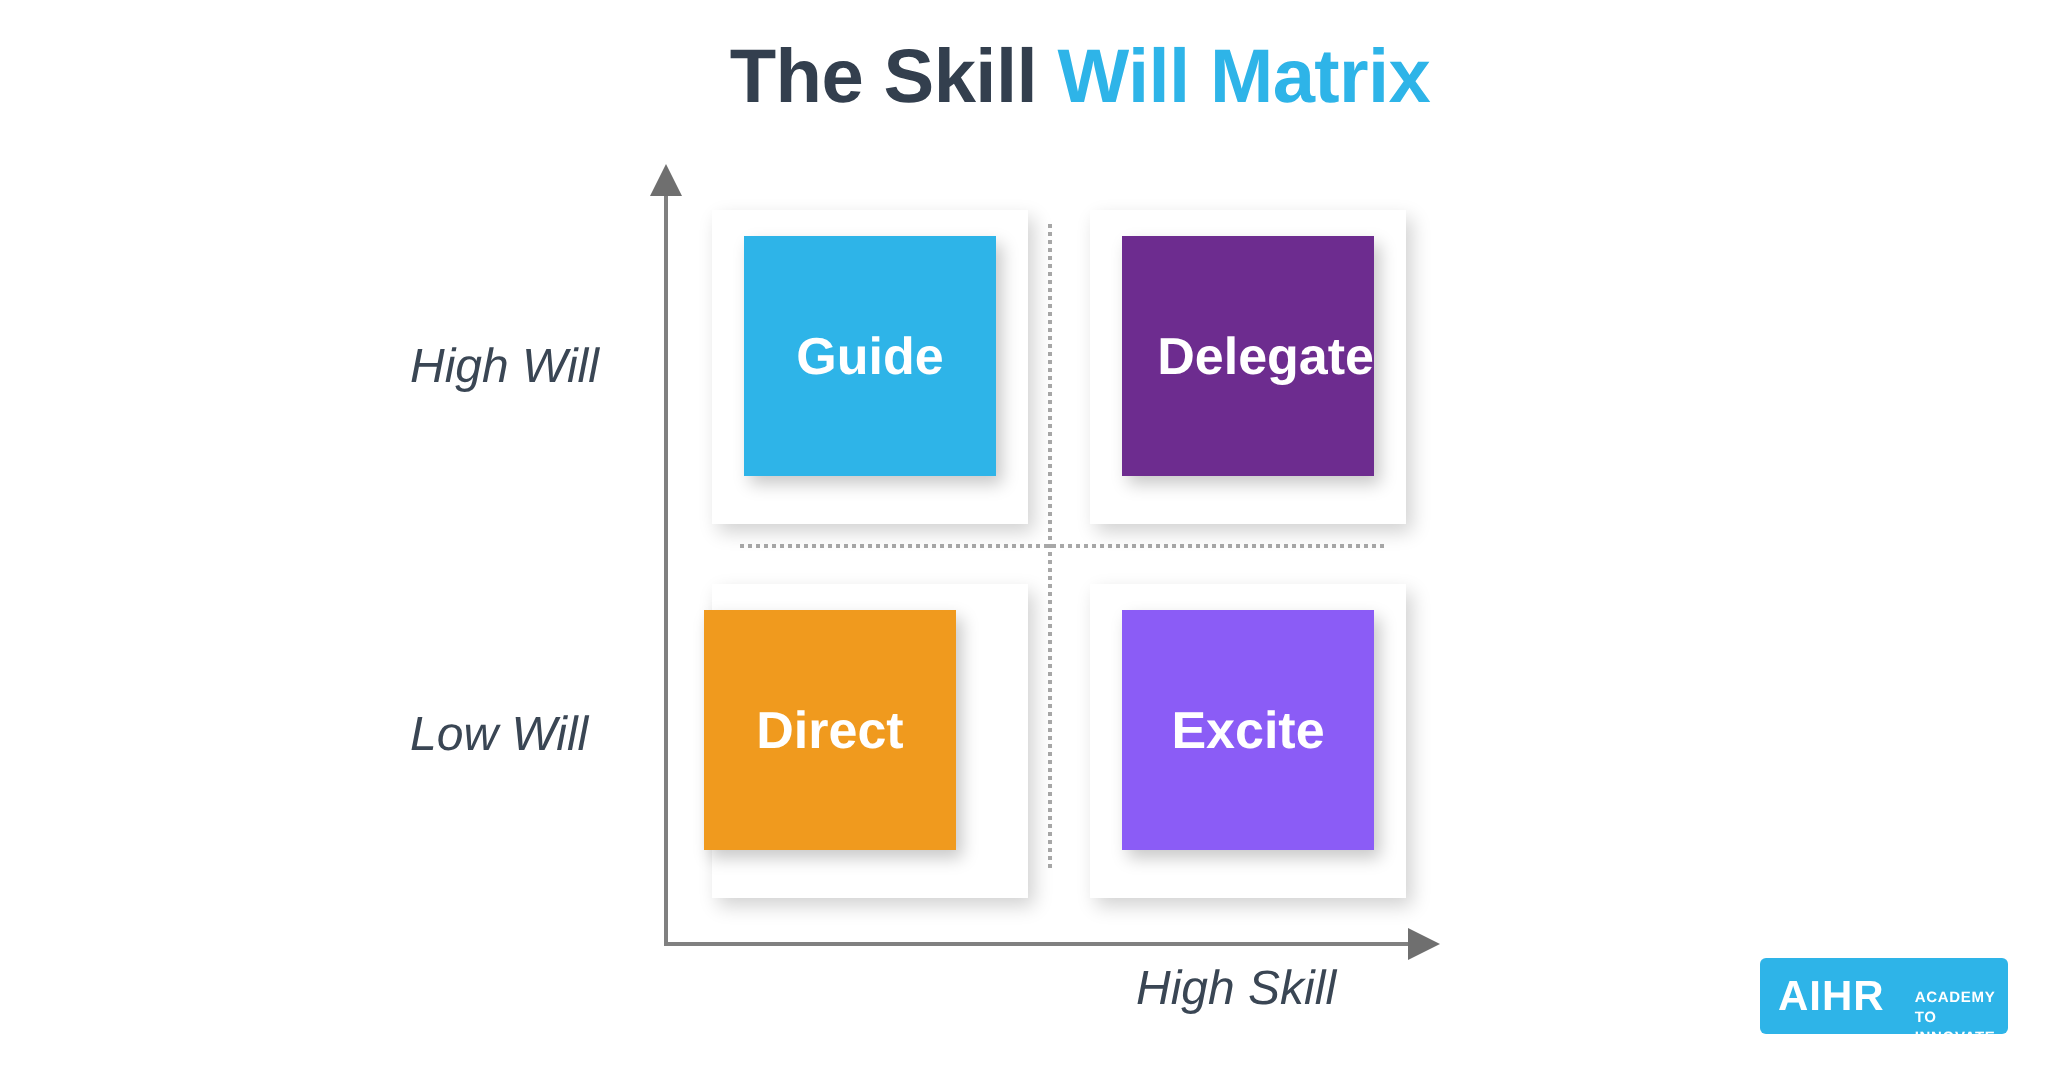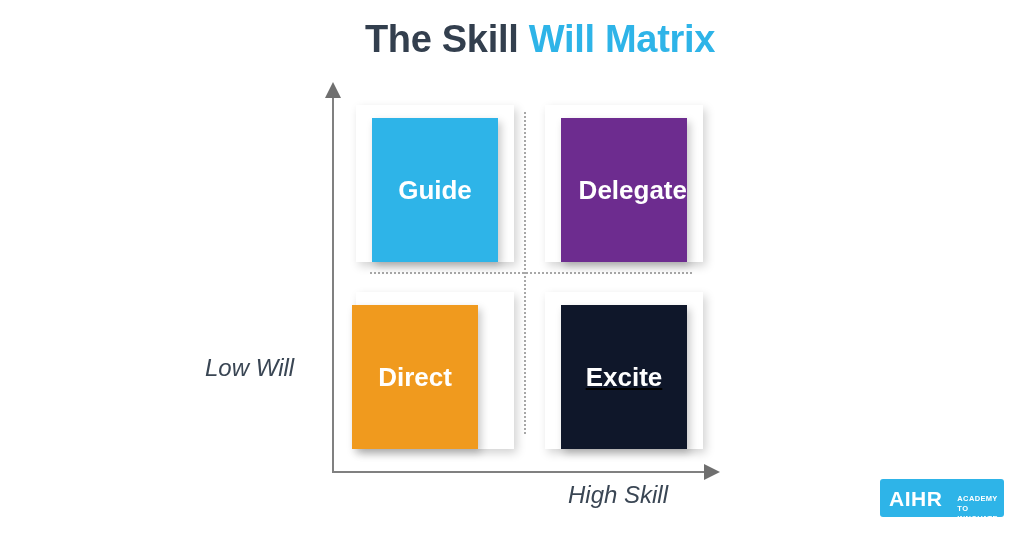--- a/index.html
+++ b/index.html
@@ -95,21 +95,21 @@
   .card {
     position: absolute;
     width: 158px;
     height: 157px;
     background: #ffffff;
     box-shadow: 3px 4px 9px rgba(0,0,0,0.18);
   }
   .tile {
     position: absolute;
     width: 126px;
-    height: 144px;
+    height: 120px;
     display: flex;
     align-items: center;
     justify-content: center;
     box-shadow: 3px 4px 8px rgba(0,0,0,0.22);
   }
   .tile-label {
     color: #ffffff;
     font-size: 26px;
     font-weight: bold;
     letter-spacing: 0px;
@@ -205,24 +205,25 @@
   <div class="tile" id="tile-delegate" style="background:#6D2C8F;justify-content:flex-end;">
     <span class="tile-label">Delegate</span>
   </div>
 
   <div class="card" id="card-direct"></div>
   <div class="tile" id="tile-direct" style="background:#F09A1E;">
     <span class="tile-label">Direct</span>
   </div>
 
   <div class="card" id="card-excite"></div>
-  <div class="tile" id="tile-excite" style="background:#0f172a;text-decoration:underline;">
+  <div class="tile" id="tile-excite" style="background:#8b5cf6;">
     <span class="tile-label">Excite</span>
   </div>
 
+  <div class="axis-label" id="label-high-will">High Will</div>
   <div class="axis-label" id="label-low-will">Low Will</div>
   <div class="axis-label" id="label-high-skill">High Skill</div>
 
   <div class="logo">
     <span class="logo-mark">AIHR</span>
     <span class="logo-rule"></span>
     <span class="logo-tag">
       <span>ACADEMY TO</span><br>
       <span>INNOVATE HR</span>
     </span>

